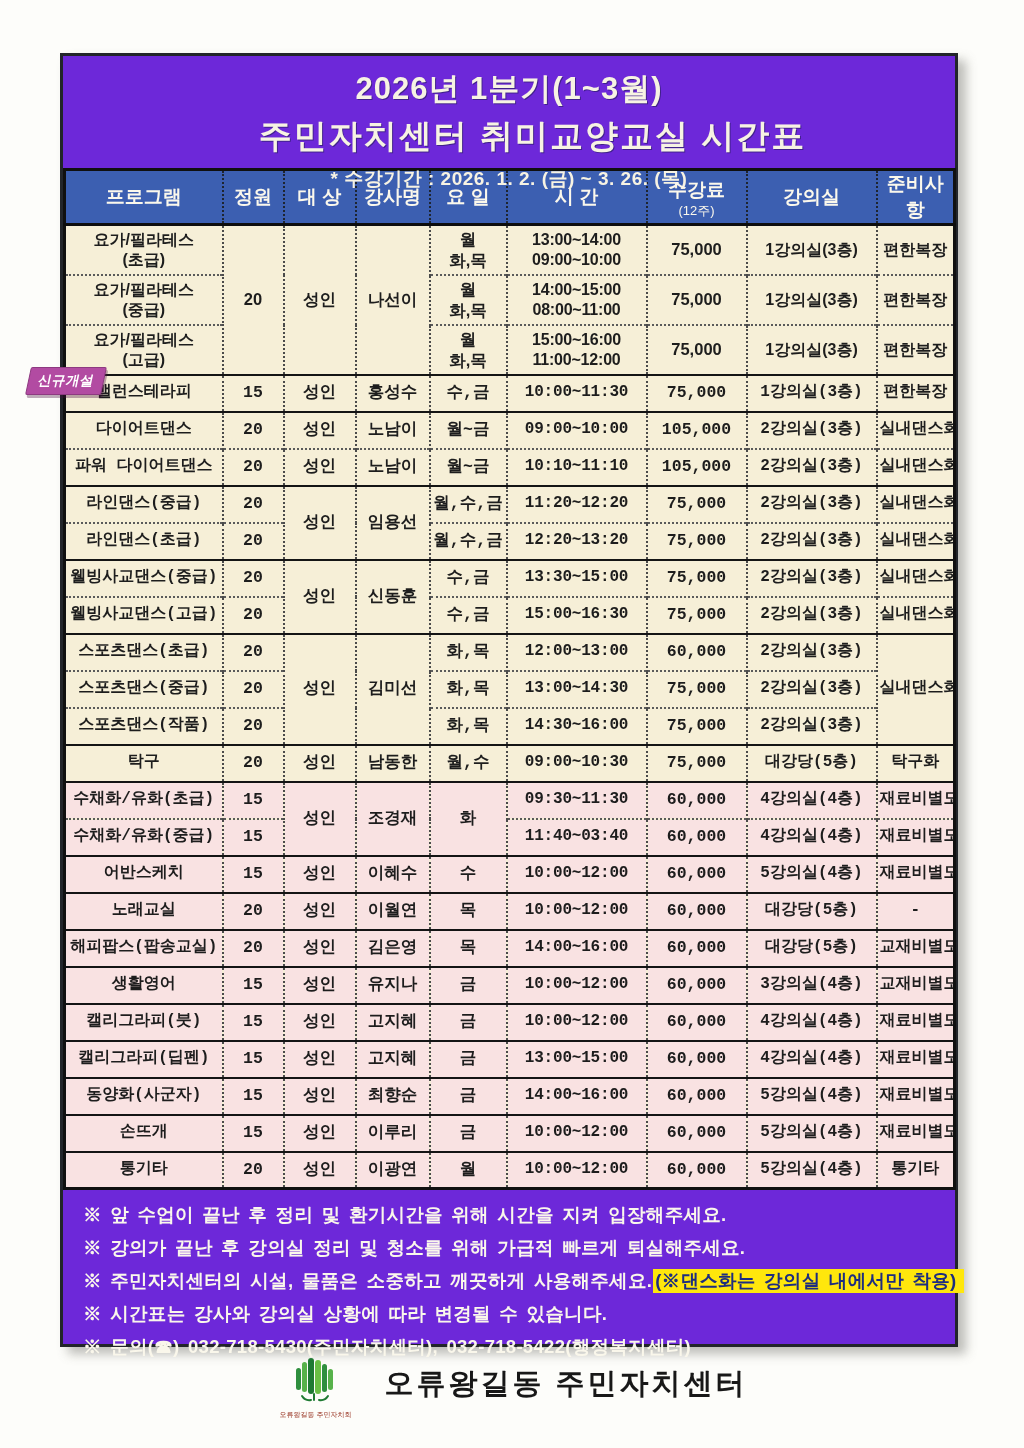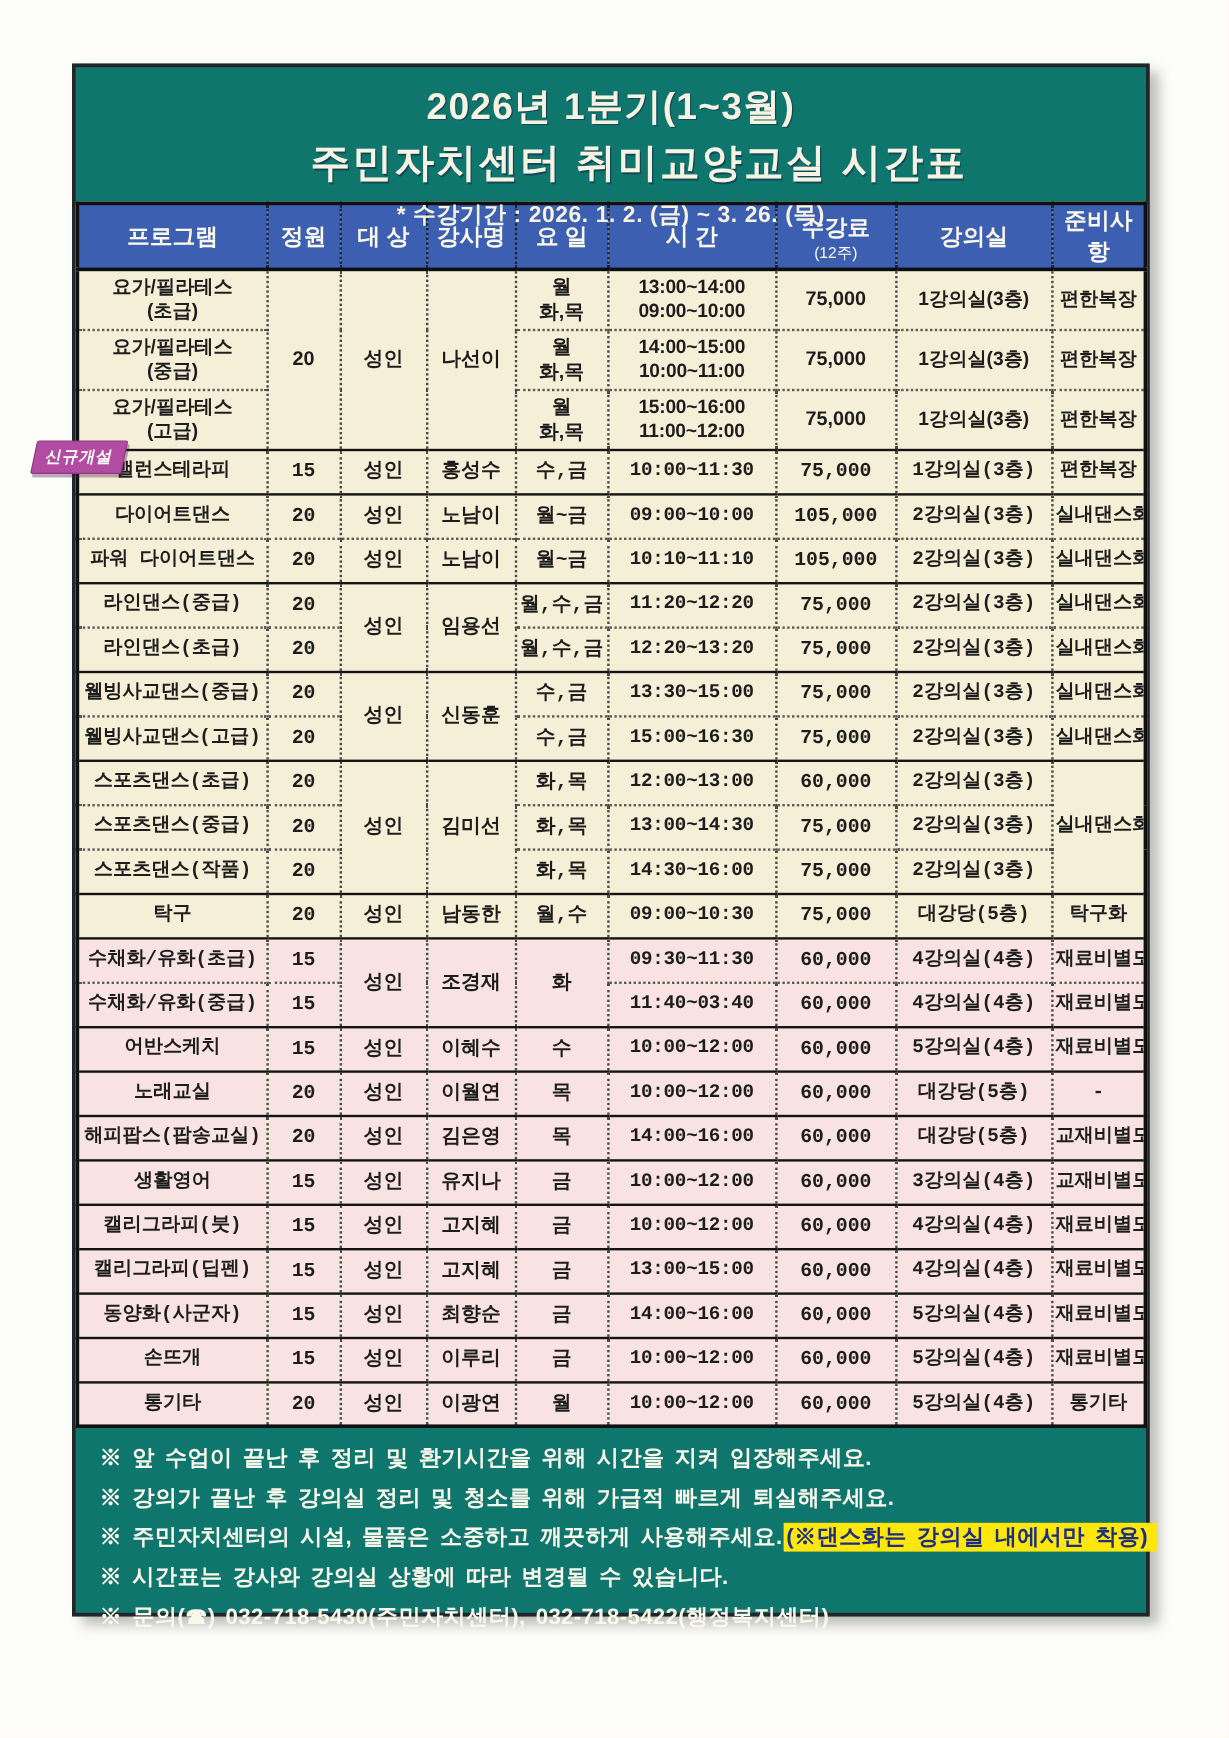--- a/index.html
+++ b/index.html
@@ -7,21 +7,21 @@
     width:1024px;height:1448px;
     background:#fdfdfa;
     font-family:"Liberation Sans", sans-serif;
     position:relative;
     -webkit-font-smoothing:antialiased;
   }
   .page{position:relative;width:1024px;height:1448px;overflow:hidden;
     background:linear-gradient(90deg,#f2f1ec 0px,#fdfdfa 14px,#fdfdfa 988px,#ececе7 1024px);}
   .poster{
     position:absolute;left:60px;top:53px;width:898px;height:1294px;
-    background:#0f766e;
+    background:#6d28d9;
     border:3px solid #22252a;
     box-shadow:8px 7px 10px rgba(110,110,104,.45);
     box-sizing:border-box;
   }
   
   .title-block{height:112px;text-align:center;color:#f7f3e3;padding-top:12px;box-sizing:border-box;}
   .t1{font-size:31px;font-weight:bold;letter-spacing:1px;text-shadow:1px 1px 0 rgba(20,25,60,.5);}
   .t2{font-size:33px;font-weight:bold;letter-spacing:2px;margin-top:4px;text-shadow:1px 1px 0 rgba(20,25,60,.5);padding-left:47px;}
   .t3{font-size:19px;font-weight:bold;letter-spacing:.5px;margin-top:7px;}
   
@@ -152,21 +152,21 @@
           <td class="prog two">
               <div>요가/필라테스</div>
               <div>(중급)</div>
             </td>
           <td class="two">
               <div>월</div>
               <div>화,목</div>
             </td>
           <td class="time two">
               <div>14:00~15:00</div>
-              <div>10:00~11:00</div>
+              <div>08:00~11:00</div>
             </td>
           <td>75,000</td>
           <td class="room">1강의실(3층)</td>
           <td class="prep">편한복장</td>
         </tr>
         <tr class="s hy">
           <td class="prog two">
               <div>요가/필라테스</div>
               <div>(고급)</div>
             </td>
@@ -424,13 +424,28 @@
 
     <div class="notes">
       <div class="note">※ 앞 수업이 끝난 후 정리 및 환기시간을 위해 시간을 지켜 입장해주세요.</div>
       <div class="note">※ 강의가 끝난 후 강의실 정리 및 청소를 위해 가급적 빠르게 퇴실해주세요.</div>
       <div class="note"><span>※ 주민자치센터의 시설, 물품은 소중하고 깨끗하게 사용해주세요.</span><span class="hl">(※댄스화는 강의실 내에서만 착용)</span></div>
       <div class="note">※ 시간표는 강사와 강의실 상황에 따라 변경될 수 있습니다.</div>
       <div class="note">※ 문의(☎) 032-718-5430(주민자치센터), 032-718-5422(행정복지센터)</div>
     </div>
   </div>
 
+  <div class="footer">
+    <div class="logo">
+      <svg width="46" height="50" viewBox="0 0 46 50">
+        <rect x="4" y="12" width="5" height="22" rx="2.5" fill="#2f8f3e"></rect>
+        <rect x="10" y="6" width="5" height="30" rx="2.5" fill="#57b24a"></rect>
+        <rect x="16" y="2" width="6" height="36" rx="3" fill="#1f7a33"></rect>
+        <rect x="23" y="4" width="6" height="34" rx="3" fill="#6abf45"></rect>
+        <rect x="30" y="8" width="5" height="28" rx="2.5" fill="#2f8f3e"></rect>
+        <rect x="36" y="13" width="5" height="21" rx="2.5" fill="#57b24a"></rect>
+        <path d="M10 40 q3 5 9 4 M36 40 q-3 5 -9 4 M22 38 v6" stroke="#1f7a33" stroke-width="2" fill="none" stroke-linecap="round"></path>
+      </svg>
+      <div class="logo-cap">오류왕길동 주민자치회</div>
+    </div>
+    <div class="org">오류왕길동 주민자치센터</div>
+  </div>
 </div>
 
 </body></html>

